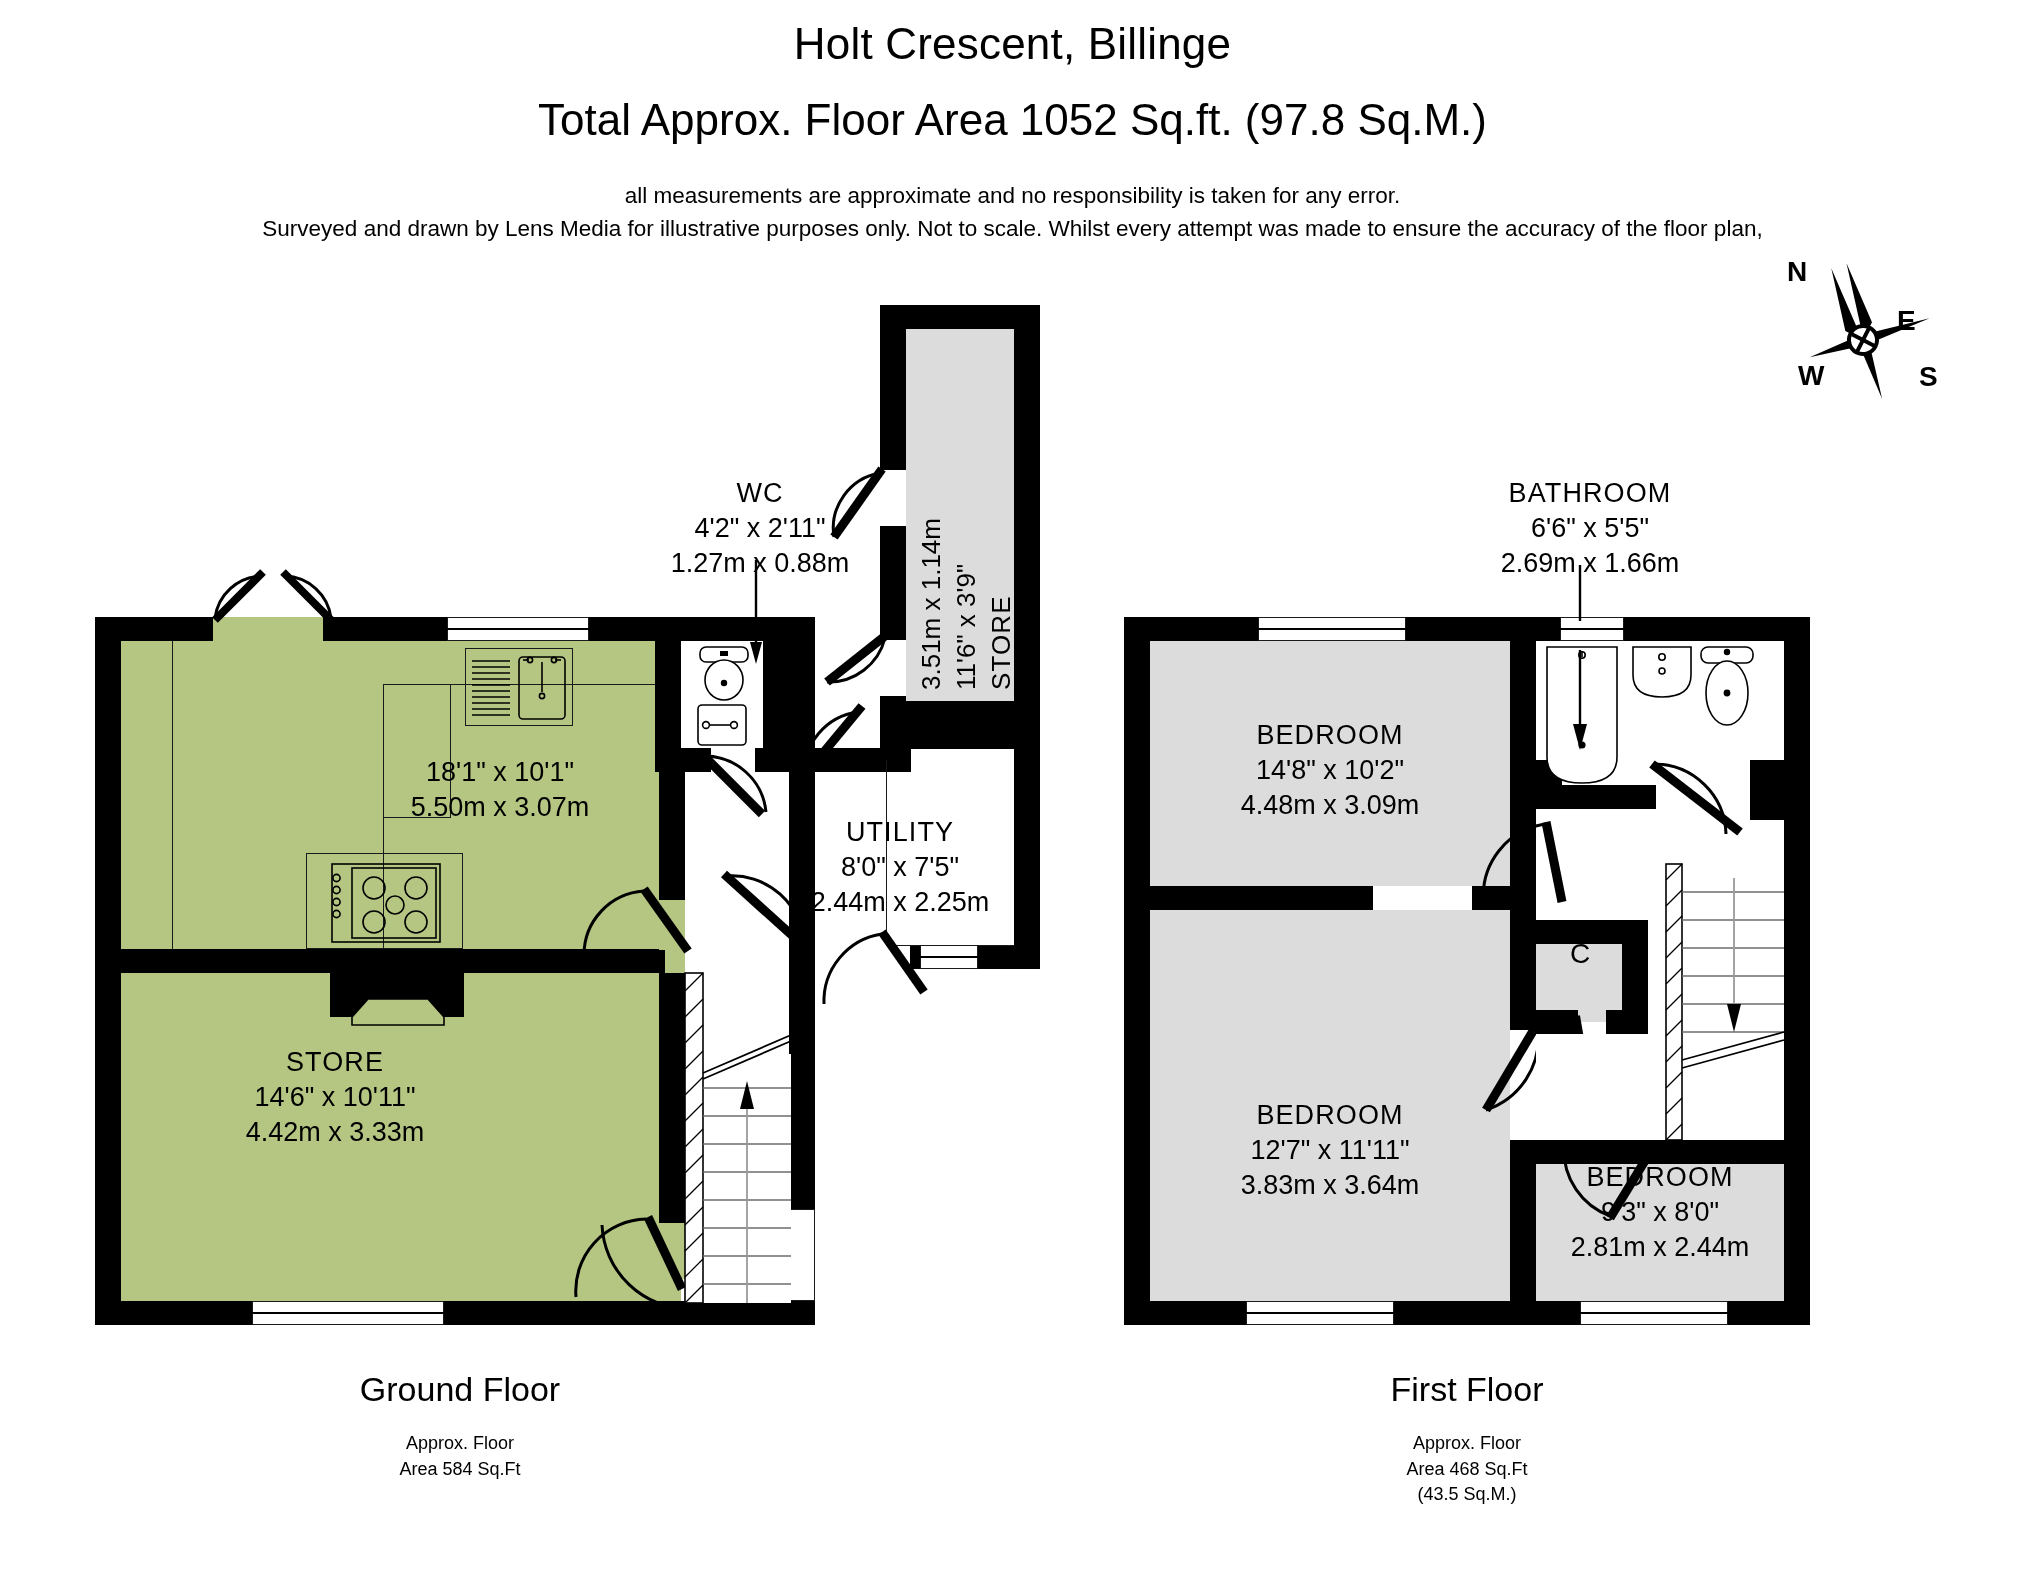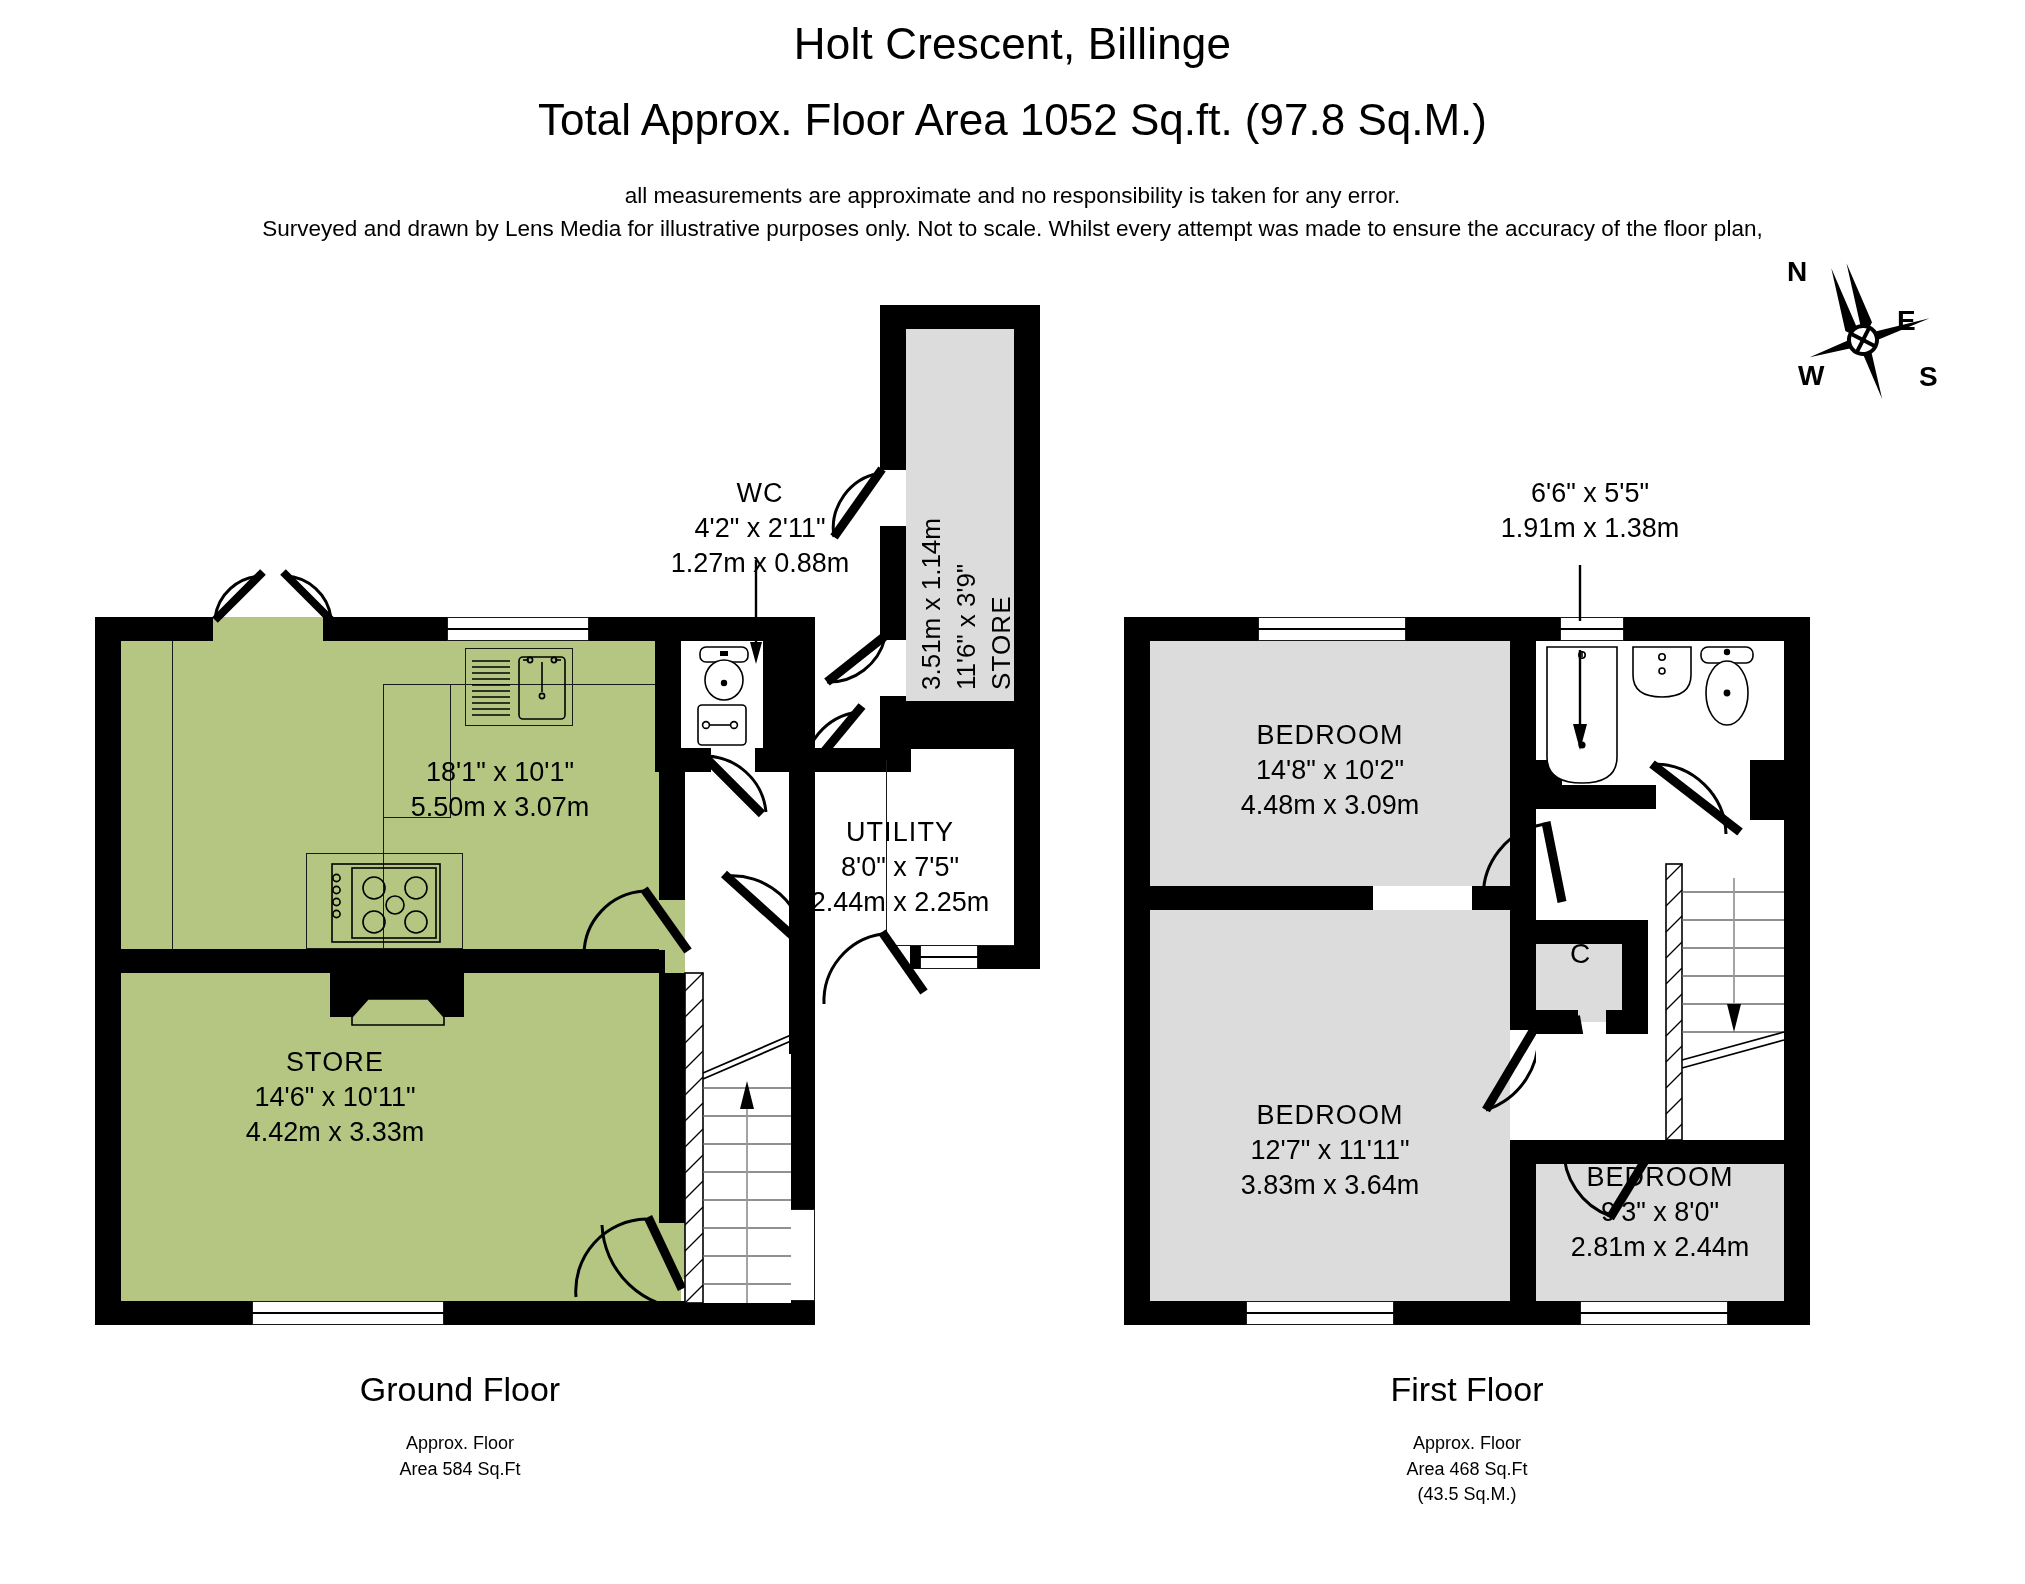--- a/index.html
+++ b/index.html
@@ -400,22 +400,23 @@
 
   <svg class="abs" style="left:508px;top:565px;" width="22" height="58">
     <line x1="12" y1="0" x2="12" y2="56" stroke="#000" stroke-width="2.4"></line>
   </svg>
 
   <svg class="abs" style="left:588px;top:762px;" width="110" height="78">
     <path d="M6,2 A 72 72 0 0 1 78,72" fill="none" stroke="#000" stroke-width="3"></path>
     <line x1="4" y1="2" x2="92" y2="70" stroke="#000" stroke-width="9"></line>
   </svg>
   <div class="rlab" style="left:330px;top:476px;width:400px;">
+    <div class="nm">BATHROOM</div>
     <div class="dm">6'6" x 5'5"</div>
-    <div class="dm">1.91m x 1.38m</div>
+    <div class="dm">2.69m x 1.66m</div>
   </div>
 
   <div class="grey" style="left:90px;top:910px;width:360px;height:391px;"></div>
   <div class="wall" style="left:450px;top:910px;width:26px;height:120px;"></div>
   <div class="wall" style="left:450px;top:1140px;width:26px;height:161px;"></div>
 
   <div class="white" style="left:186px;top:1301px;width:148px;height:24px;"></div>
   <div class="hair" style="left:186px;top:1301px;width:148px;height:24px;"></div>
   <div class="abs" style="left:186px;top:1312px;width:148px;height:2px;background:#000;"></div>
 

